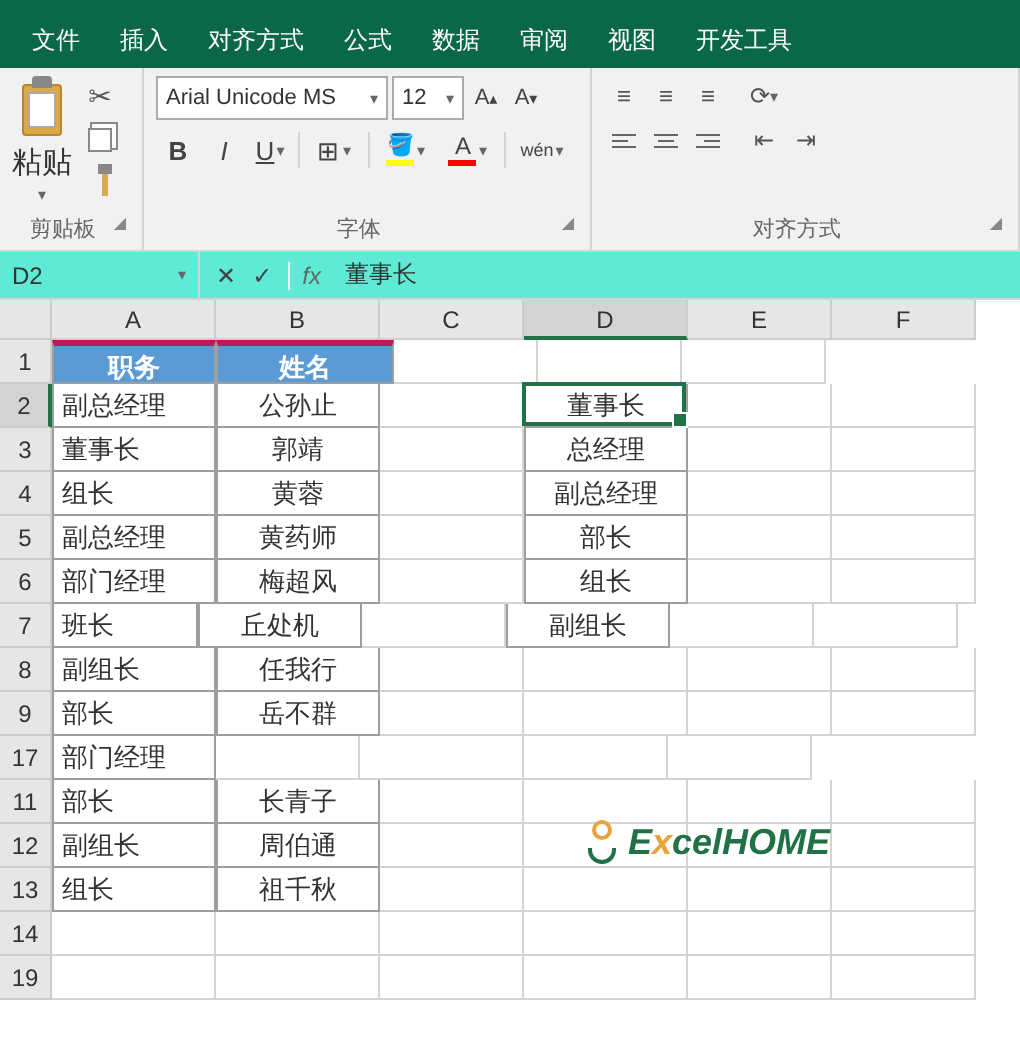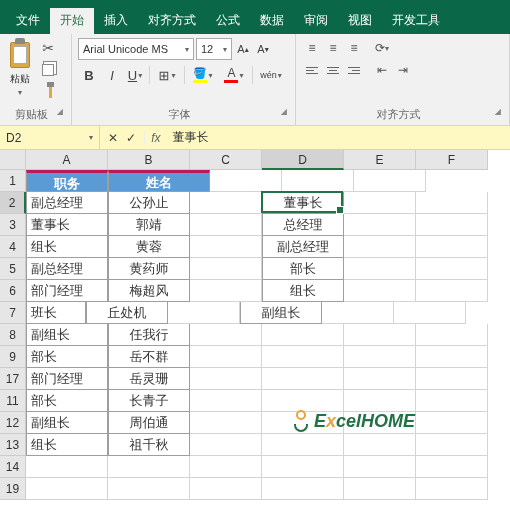--- a/index.html
+++ b/index.html
@@ -39,21 +39,21 @@
   .sep { width: 1px; height: 18px; background: #d4d4d4; margin: 0 2px; }
   .color-bar { width: 14px; height: 3px; margin-top: 1px; }
   .fbtn-stack { display: flex; flex-direction: column; align-items: center; line-height: 1; }
   
   .align-rows { display: flex; flex-direction: column; gap: 2px; }
   .align-row { display: flex; gap: 1px; }
   .abtn { width: 20px; height: 20px; display: flex; align-items: center; justify-content: center; color: #555; border-radius: 2px; }
   .align-lines { display: flex; flex-direction: column; gap: 2px; width: 12px; }
   .al-line { height: 1px; background: #666; }
   
-  .namebox-row { display: flex; align-items: center; border-bottom: 1px solid #d4d4d4; height: 24px; background: #fef9c3; }
+  .namebox-row { display: flex; align-items: center; border-bottom: 1px solid #d4d4d4; height: 24px; background: #5eead4; }
   .namebox { width: 100px; border-right: 1px solid #d4d4d4; padding: 0 6px; height: 100%; display: flex; align-items: center; justify-content: space-between; font-size: 12px; }
   .fx-btns { display: flex; align-items: center; gap: 8px; padding: 0 8px; color: #999; font-size: 12px; }
   .fx-btns .en { color: #444; }
   .fx-label { font-style: italic; color: #666; font-size: 12px; padding: 0 6px; border-left: 1px solid #eee; }
   .formula-val { padding: 0 6px; font-size: 12px; color: #333; }
   
   .sheet { position: relative; user-select: none; }
   .corner { position: absolute; left: 0; top: 0; width: 26px; height: 20px; background: #e6e6e6; border-right: 1px solid #ccc; border-bottom: 1px solid #ccc; }
   .colheads { position: absolute; left: 26px; top: 0; display: flex; height: 20px; }
   .colhead { background: #e6e6e6; border-right: 1px solid #ccc; border-bottom: 1px solid #ccc; text-align: center; font-size: 12px; color: #333; line-height: 20px; }
@@ -79,40 +79,39 @@
   .logo-ic .head { width: 10px; height: 10px; border: 2px solid #e8a33d; border-radius: 50%; position: absolute; top: 0; left: 6px; }
   .logo-ic .body { width: 14px; height: 8px; border: 2px solid #207245; border-top: none; border-radius: 0 0 8px 8px; position: absolute; bottom: 0; left: 4px; }
 </style>
 </head>
 <body>
 
 <div class="titlebar"></div>
 
 <div class="tabs" id="tabs">
     <div class="tab">文件</div>
-    <div class="tab active">开始</div>
     <div class="tab">插入</div>
     <div class="tab">对齐方式</div>
     <div class="tab">公式</div>
     <div class="tab">数据</div>
     <div class="tab">审阅</div>
     <div class="tab">视图</div>
     <div class="tab">开发工具</div>
   </div>
 
 <div class="ribbon">
   <div class="group" style="width:72px">
     <div class="group-body">
       <div class="clip-main">
         <div class="paste-icon">
           <div class="paste-board"></div>
             <div class="paste-clip"></div>
             <div class="paste-paper"></div>
         </div>
-        <div style="font-size:10px">粘贴</div>
+        <div style="font-size:15px">粘贴</div>
         <div style="font-size:8px;color:#666">▾</div>
       </div>
       <div class="clip-side">
         <div class="mini-btn">
             <span class="scissors">✂</span>
           </div>
         <div class="mini-btn">
             <div class="copy-ic"></div>
           </div>
         <div class="mini-btn">
@@ -253,21 +252,21 @@
       <div class="rowhead">17</div>
       <div class="rowhead">11</div>
       <div class="rowhead">12</div>
       <div class="rowhead">13</div>
       <div class="rowhead">14</div>
       <div class="rowhead">19</div>
     </div>
   <div class="cells" id="cells">
       <div class="row">
         <div class="cell hdr b-all" style="width: 82px;">职务</div>
-        <div class="cell hdr b-all" style="width: 102px; font-family: Liberation Mono, monospace;">姓名</div>
+        <div class="cell hdr b-all" style="width: 89px;">姓名</div>
         <div class="cell" style="width: 72px;"></div>
         <div class="cell" style="width: 72px;"></div>
         <div class="cell" style="width: 72px;"></div>
       </div>
       <div class="row">
         <div class="cell b-all" style="width: 82px;">副总经理</div>
         <div class="cell ctr b-all" style="width: 82px;">公孙止</div>
         <div class="cell" style="width: 72px;"></div>
         <div class="cell ctr b-all" style="width: 82px;">董事长</div>
         <div class="cell" style="width: 72px;"></div>
@@ -299,21 +298,21 @@
       </div>
       <div class="row">
         <div class="cell b-all" style="width: 82px;">部门经理</div>
         <div class="cell ctr b-all" style="width: 82px;">梅超风</div>
         <div class="cell" style="width: 72px;"></div>
         <div class="cell ctr b-all" style="width: 82px;">组长</div>
         <div class="cell" style="width: 72px;"></div>
         <div class="cell" style="width: 72px;"></div>
       </div>
       <div class="row">
-        <div class="cell b-all" style="width: 60px;">班长</div>
+        <div class="cell b-all" style="width: 73px;">班长</div>
         <div class="cell ctr b-all" style="width: 82px;">丘处机</div>
         <div class="cell" style="width: 72px;"></div>
         <div class="cell ctr b-all" style="width: 82px;">副组长</div>
         <div class="cell" style="width: 72px;"></div>
         <div class="cell" style="width: 72px;"></div>
       </div>
       <div class="row">
         <div class="cell b-all" style="width: 82px;">副组长</div>
         <div class="cell ctr b-all" style="width: 82px;">任我行</div>
         <div class="cell" style="width: 72px;"></div>
@@ -324,21 +323,20 @@
       <div class="row">
         <div class="cell b-all" style="width: 82px;">部长</div>
         <div class="cell ctr b-all" style="width: 82px;">岳不群</div>
         <div class="cell" style="width: 72px;"></div>
         <div class="cell" style="width: 82px;"></div>
         <div class="cell" style="width: 72px;"></div>
         <div class="cell" style="width: 72px;"></div>
       </div>
       <div class="row">
         <div class="cell b-all" style="width: 82px;">部门经理</div>
-        <div class="cell ctr b-all" style="width: 82px;">岳灵珊</div>
         <div class="cell" style="width: 72px;"></div>
         <div class="cell" style="width: 82px;"></div>
         <div class="cell" style="width: 72px;"></div>
         <div class="cell" style="width: 72px;"></div>
       </div>
       <div class="row">
         <div class="cell b-all" style="width: 82px;">部长</div>
         <div class="cell ctr b-all" style="width: 82px;">长青子</div>
         <div class="cell" style="width: 72px;"></div>
         <div class="cell" style="width: 82px;"></div>

